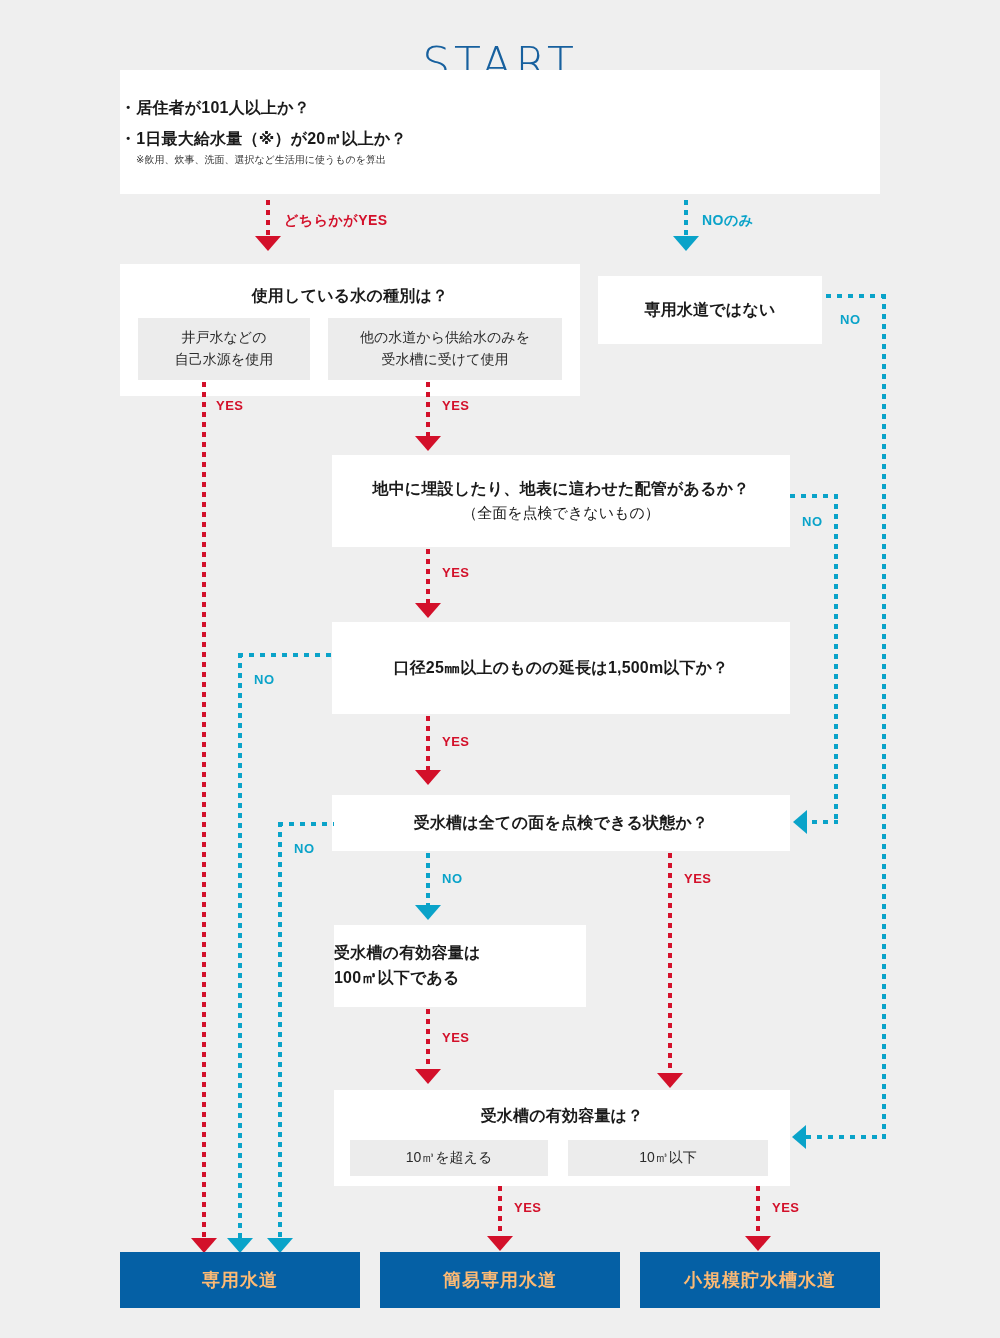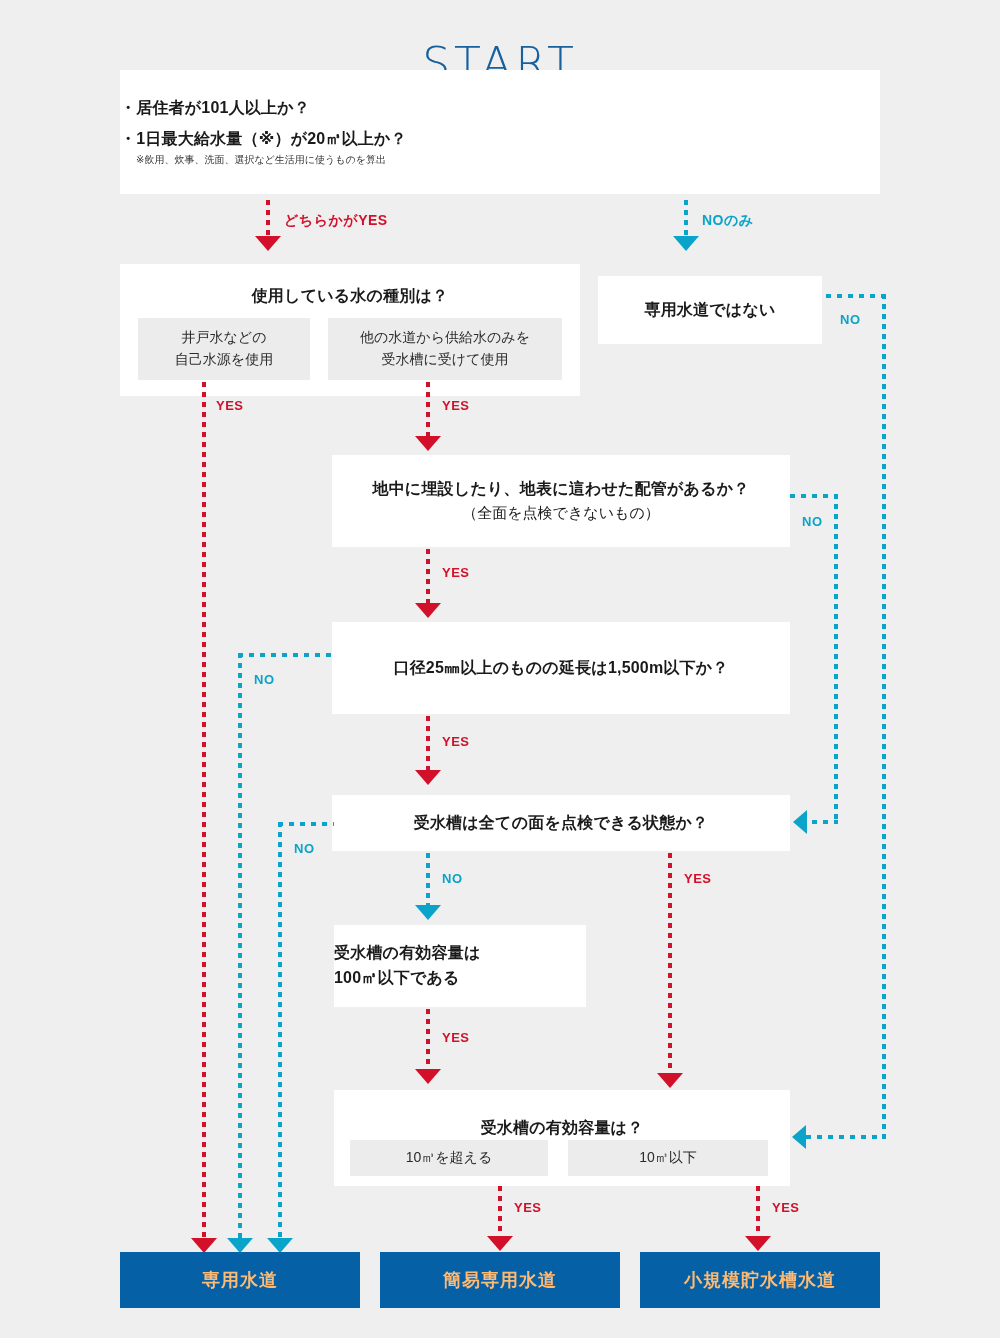--- a/index.html
+++ b/index.html
@@ -161,21 +161,21 @@
 
   <div class="box" style="left:334px; top:925px; width:252px; height:82px; align-items:flex-start; ">
     <div class="box-title" style="text-align:left;">受水槽の有効容量は</div>
     <div class="box-title" style="text-align:left;">100㎥以下である</div>
   </div>
 
   <div class="vline red" style="left:426px; top:1009px; height:62px;"></div>
   <div class="arrow-down red" style="left:415px; top:1069px;"></div>
   <div class="elabel red" style="left:442px; top:1030px;">YES</div>
 
-  <div class="box" style="left:334px; top:1090px; width:456px; height:96px; justify-content:flex-start; padding-top:26px;">
+  <div class="box" style="left:334px; top:1090px; width:456px; height:96px; justify-content:flex-start; padding-top:14px;">
     <div class="box-title">受水槽の有効容量は？</div>
   </div>
   <div class="opt" style="left:350px; top:1140px; width:198px; height:36px;">10㎥を超える</div>
   <div class="opt" style="left:568px; top:1140px; width:200px; height:36px;">10㎥以下</div>
 
   <div class="vline red" style="left:498px; top:1186px; height:52px;"></div>
   <div class="arrow-down red" style="left:487px; top:1236px;"></div>
   <div class="elabel red" style="left:514px; top:1200px;">YES</div>
 
   <div class="vline red" style="left:756px; top:1186px; height:52px;"></div>

